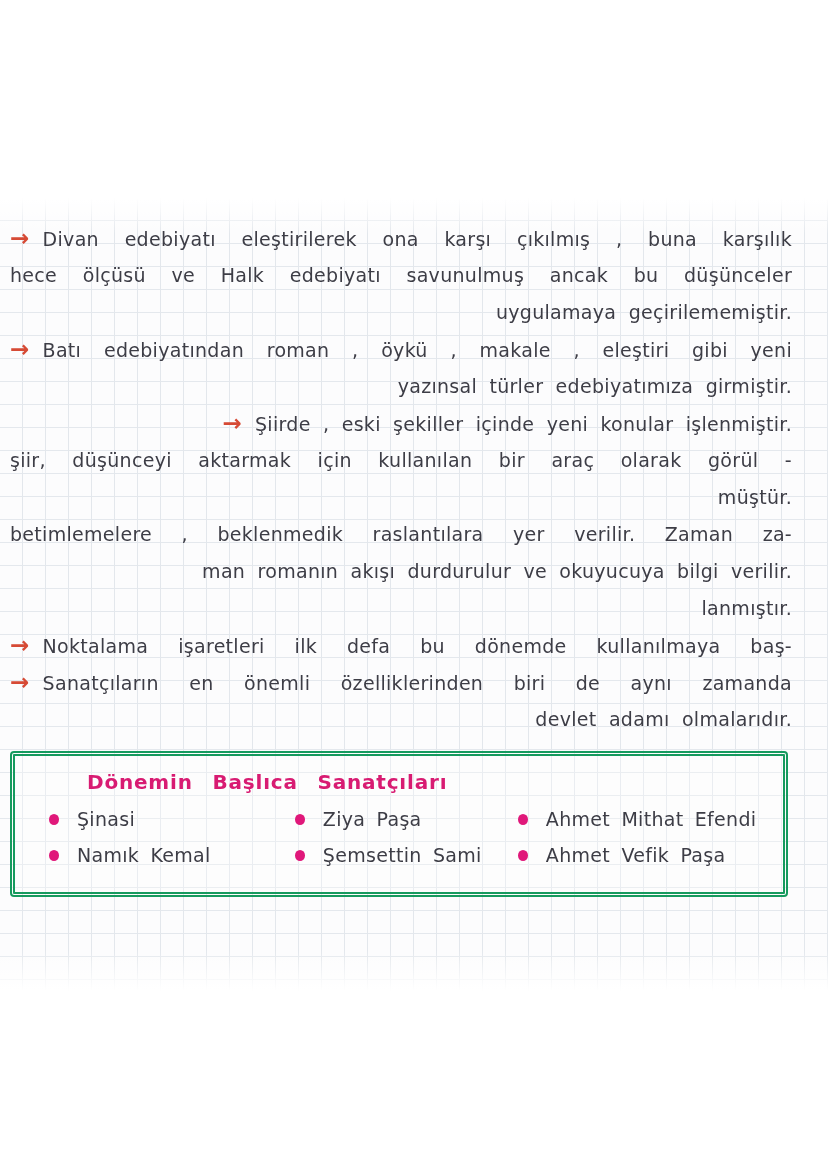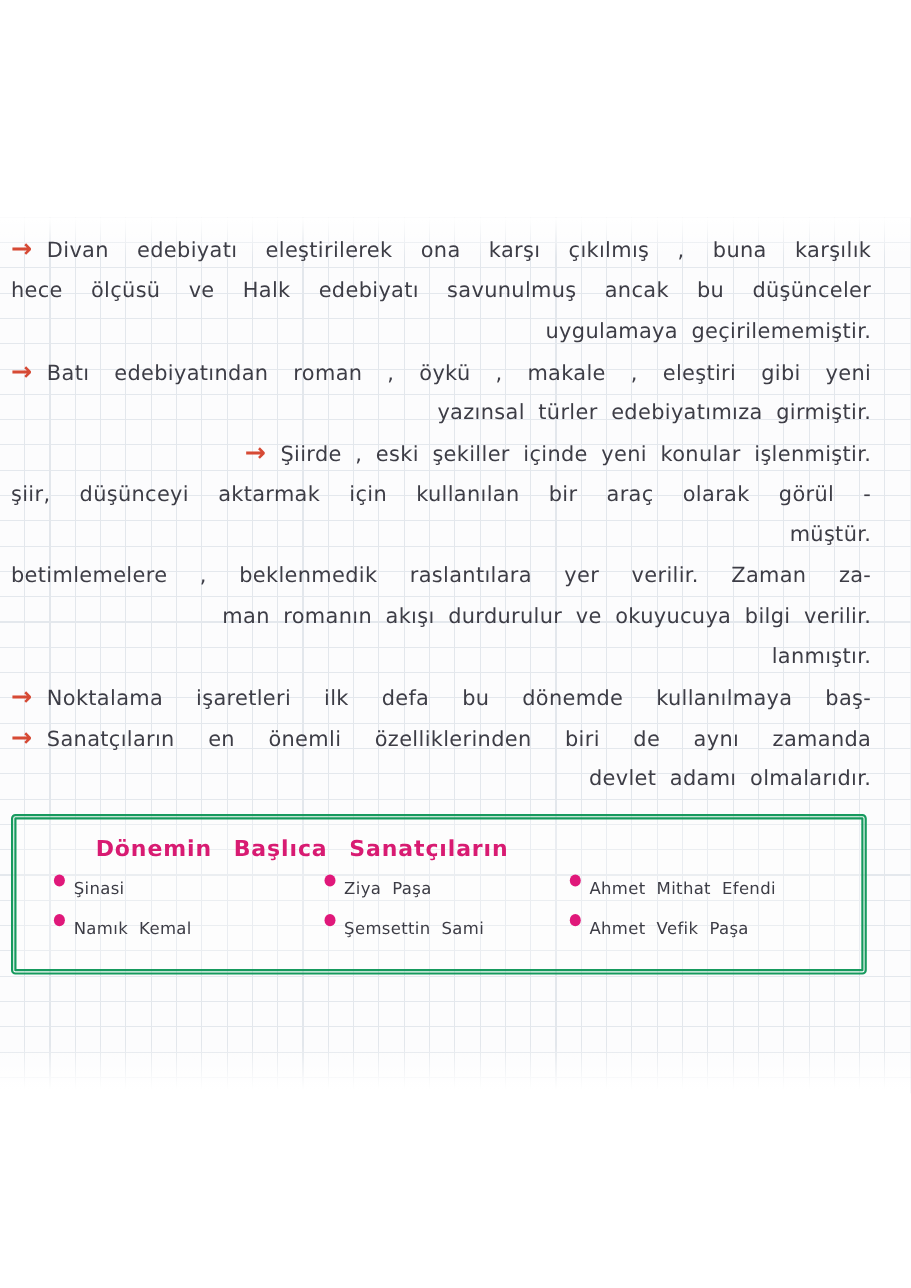--- a/index.html
+++ b/index.html
@@ -23,21 +23,21 @@
     position:absolute;left:0;top:198px;width:828px;height:36px;z-index:1;
     background:linear-gradient(#ffffff, rgba(255,255,255,0));
     pointer-events:none;
   }
   .fade-bottom{
     position:absolute;left:0;top:950px;width:828px;height:48px;z-index:1;
     background:linear-gradient(rgba(255,255,255,0), #ffffff 85%);
     pointer-events:none;
   }
   .content{
-    position:absolute;left:10px;top:209px;width:782px;z-index:2;
+    position:absolute;left:10px;top:220px;width:782px;z-index:2;
     color:#3d3d46;
     font-size:19px;
     letter-spacing:.3px;
     word-spacing:6px;
   }
   .line{
     height:37px;
     line-height:37px;
     overflow:hidden;
     white-space:nowrap;
@@ -72,22 +72,23 @@
     word-spacing:12px;
     margin:4px 0 12px 60px;
   }
   .artists-row{
     display:grid;
     grid-template-columns:1.08fr .98fr 1.2fr;
     margin-bottom:9px;
   }
   .artist-cell{
     display:flex;
-    gap:8px;
-    font-size:15px;
+    align-items:center;
+    gap:18px;
+    font-size:19px;
     line-height:27px;
     word-spacing:5px;
     white-space:nowrap;
   }
   .dot{
     flex:0 0 auto;
     width:10px;height:11px;
     border-radius:50%;
     background:#e0187a;
     margin-left:22px;
@@ -118,21 +119,21 @@
     <div class="line fill"><span>betimlemelere , beklenmedik raslantılara yer verilir. Zaman za-</span></div>
     <div class="line end"><span>man romanın akışı durdurulur ve okuyucuya bilgi verilir.</span></div>
 
     <div class="line end"><span>lanmıştır.</span></div>
     <div class="line fill"><span class="arrow">→</span><span>Noktalama işaretleri ilk defa bu dönemde kullanılmaya baş-</span></div>
 
     <div class="line fill"><span class="arrow">→</span><span>Sanatçıların en önemli özelliklerinden biri de aynı zamanda</span></div>
     <div class="line end"><span>devlet adamı olmalarıdır.</span></div>
 
     <div class="artists-box">
-      <div class="artists-title">Dönemin Başlıca Sanatçıların</div>
+      <div class="artists-title">Dönemin Başlıca Sanatçıları</div>
 
       <div class="artists-row">
         <div class="artist-cell">
             <span class="dot"></span>
             <span>Şinasi</span>
           </div>
         <div class="artist-cell">
             <span class="dot"></span>
             <span>Ziya Paşa</span>
           </div>

